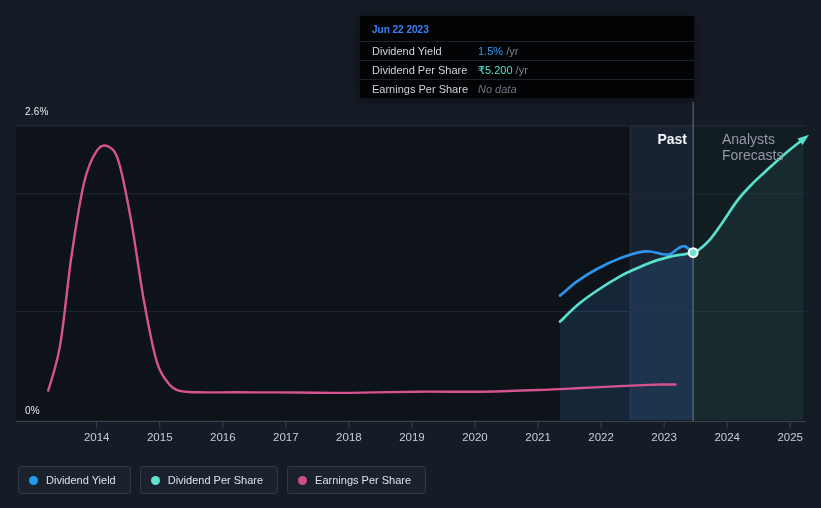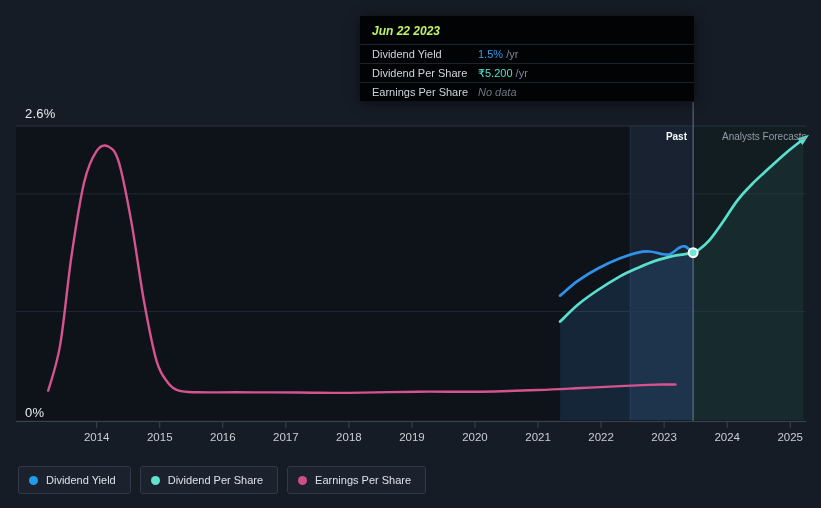--- a/index.html
+++ b/index.html
@@ -1,28 +1,28 @@
 <!DOCTYPE html>
 <html><head>
 <meta charset="utf-8">
 <style>
   html,body{margin:0;padding:0;background:#161c26;}
   body{width:821px;height:508px;overflow:hidden;font-family:"Liberation Sans","DejaVu Sans",sans-serif;}
   .page{position:relative;width:821px;height:508px;background:#161c26;}
   svg{position:absolute;left:0;top:0;}
   svg text{font-family:"Liberation Sans","DejaVu Sans",sans-serif;}
-  .ylab{position:absolute;color:#e8ebf0;font-size:13px;letter-spacing:.2px;}
+  .ylab{position:absolute;color:#e8ebf0;font-size:10px;letter-spacing:.2px;}
   .ylab.top{left:25px;top:106px;}
   .ylab.bot{left:25px;top:405px;}
-  .region-label{position:absolute;top:131px;font-size:10px;}
+  .region-label{position:absolute;top:131px;font-size:14px;}
   .region-label.past{right:134px;color:#f4f6f9;font-weight:bold;}
   .region-label.fcast{left:722px;color:#939aa7;}
   .tooltip{position:absolute;left:360px;top:16px;width:334px;background:#010305;z-index:4;
            box-shadow:0 2px 12px rgba(0,0,0,.55);}
-  .tt-title{padding:8px 12px 6px 12px;font-size:12px;font-weight:bold;color:#bef264;font-style:italic;}
+  .tt-title{padding:8px 12px 6px 12px;font-size:10px;font-weight:bold;color:#3b82f6;}
   .tt-row{display:flex;align-items:center;height:18px;padding:0 12px;border-top:1px solid #1d232c;font-size:11px;}
   .tt-label{width:106px;flex:none;color:#cfd4db;}
   .tt-val{display:flex;align-items:center;justify-content:space-between;}
   .v{font-size:11px;}
   .sfx{color:#7d8694;white-space:pre;}
   .legend{position:absolute;left:18px;top:466px;display:flex;gap:9px;}
   .pill{display:flex;align-items:center;gap:8px;height:26px;padding:0 14px 0 10px;
         border:1px solid #303a49;border-radius:3px;background:#1b222e;color:#dde2e9;font-size:11px;cursor:pointer;}
   .dot{width:9px;height:9px;border-radius:50%;background:#888;}
 </style>

